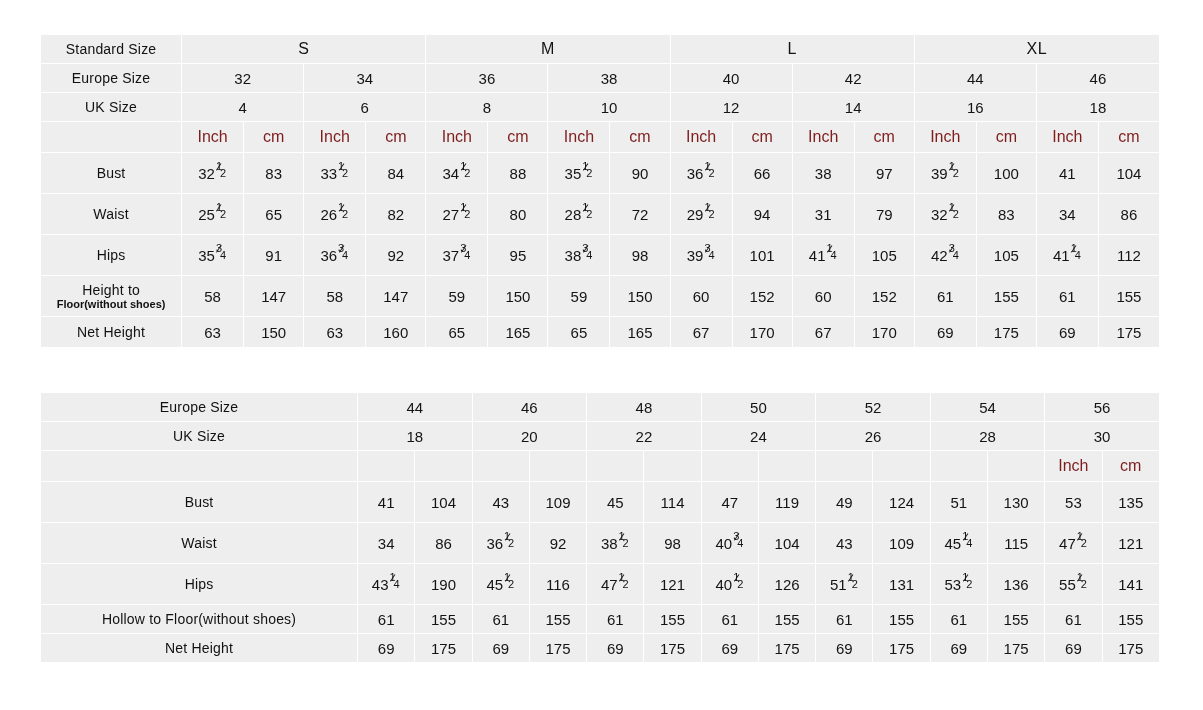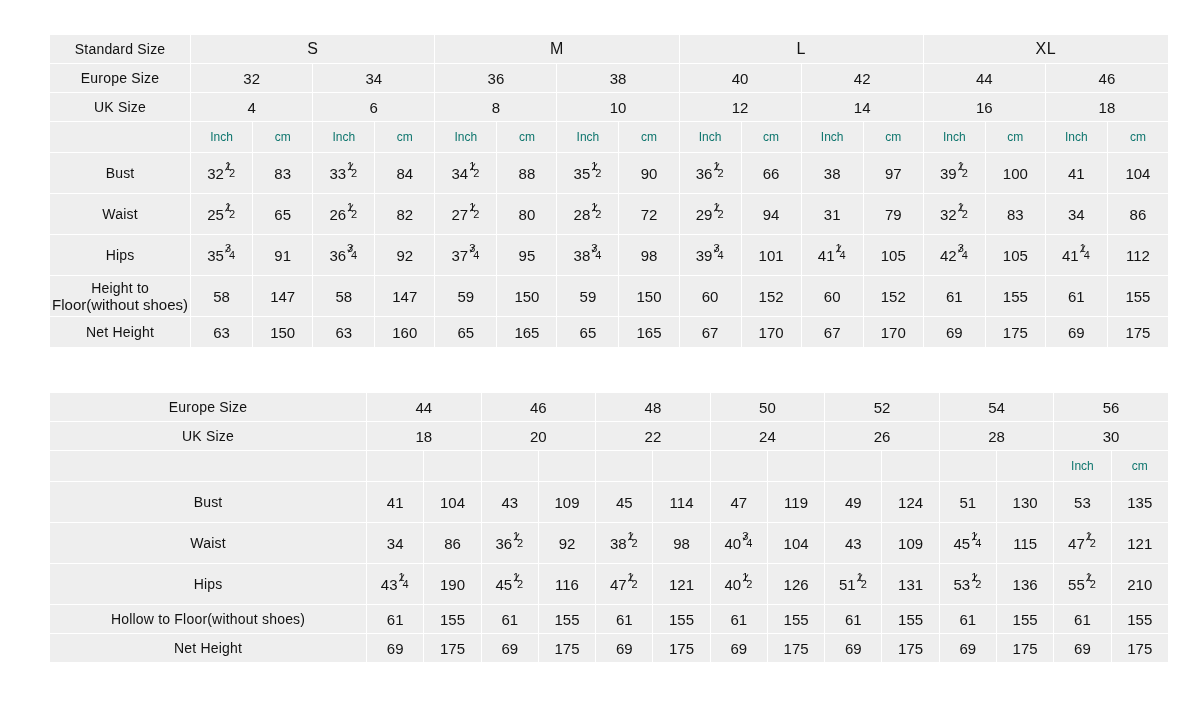--- a/index.html
+++ b/index.html
@@ -13,21 +13,20 @@
     font-family: "Liberation Sans", sans-serif;
     color: #141414;
     position: relative;
     overflow: hidden;
   }
   .page {
     position: absolute;
     left: 0; top: 0;
     width: 1069px;
     height: 710px;
-    margin-left: 9px;
   }
   table.size-table {
     border-collapse: collapse;
     table-layout: fixed;
     font-size: 14px;
   }
   
   #table-standard {
     position: absolute;
     left: 40px;
@@ -57,30 +56,30 @@
     letter-spacing: 0.2px;
     color: #111;
   }
   .lbl-group {
     background: #b9b4e2;
     font-weight: normal;
     font-size: 16px;
     letter-spacing: 0.5px;
   }
   .unit {
-    font-size: 12px;
-    color: #0f766e;
+    font-size: 16px;
+    color: #7f1d1d;
   }
   .num {
     font-size: 15px;
   }
   .lbl .sub-line {
     display: block;
-    font-size: 15px;
-    font-weight: normal;
+    font-size: 11px;
+    font-weight: bold;
     letter-spacing: 0;
   }
   .blank {
     background: #eeeeee;
   }
   .lbl-blank {
     background: #b9b4e2;
   }
   
   .fr {
@@ -386,21 +385,21 @@
         <td class="num">116</td>
         <td class="num frac"><span class="val">47</span><span class="fr"><span class="n">1</span><span class="s">/</span><span class="d">2</span></span></td>
         <td class="num">121</td>
         <td class="num frac"><span class="val">40</span><span class="fr"><span class="n">1</span><span class="s">/</span><span class="d">2</span></span></td>
         <td class="num">126</td>
         <td class="num frac"><span class="val">51</span><span class="fr"><span class="n">1</span><span class="s">/</span><span class="d">2</span></span></td>
         <td class="num">131</td>
         <td class="num frac"><span class="val">53</span><span class="fr"><span class="n">1</span><span class="s">/</span><span class="d">2</span></span></td>
         <td class="num">136</td>
         <td class="num frac"><span class="val">55</span><span class="fr"><span class="n">1</span><span class="s">/</span><span class="d">2</span></span></td>
-        <td class="num">210</td>
+        <td class="num">141</td>
       </tr>
       <tr>
         <td class="lbl">Hollow to Floor(without shoes)</td>
         <td class="num">61</td>
         <td class="num">155</td>
         <td class="num">61</td>
         <td class="num">155</td>
         <td class="num">61</td>
         <td class="num">155</td>
         <td class="num">61</td>

